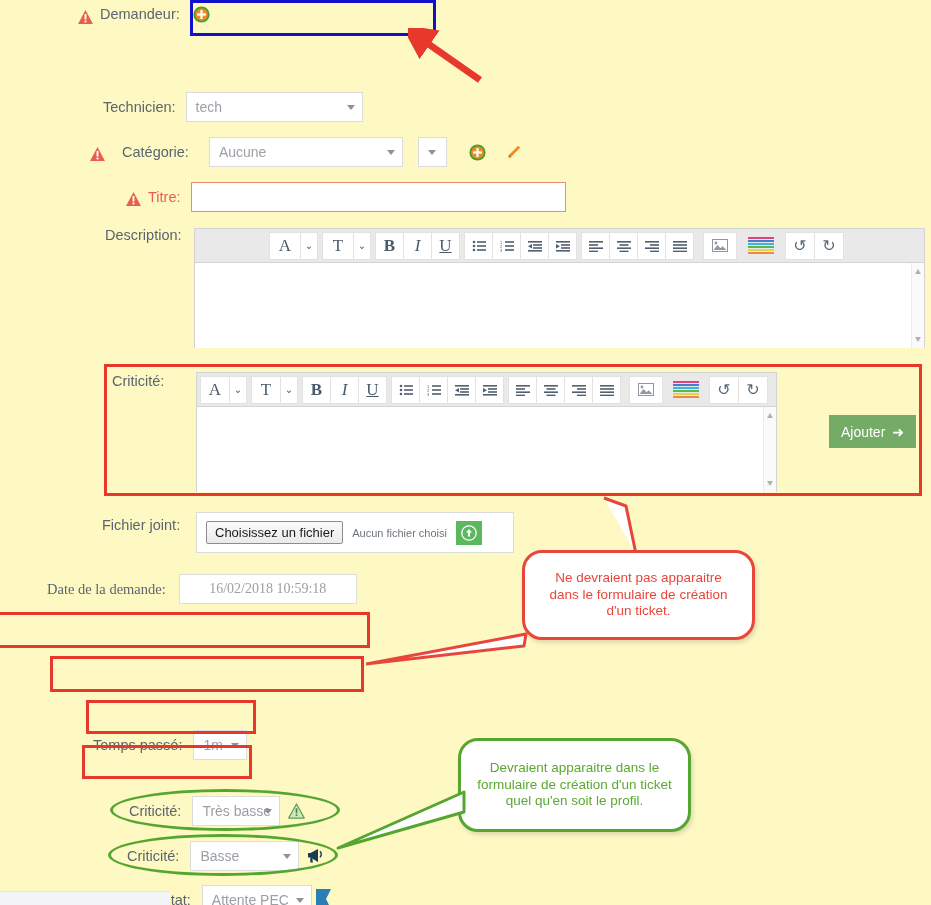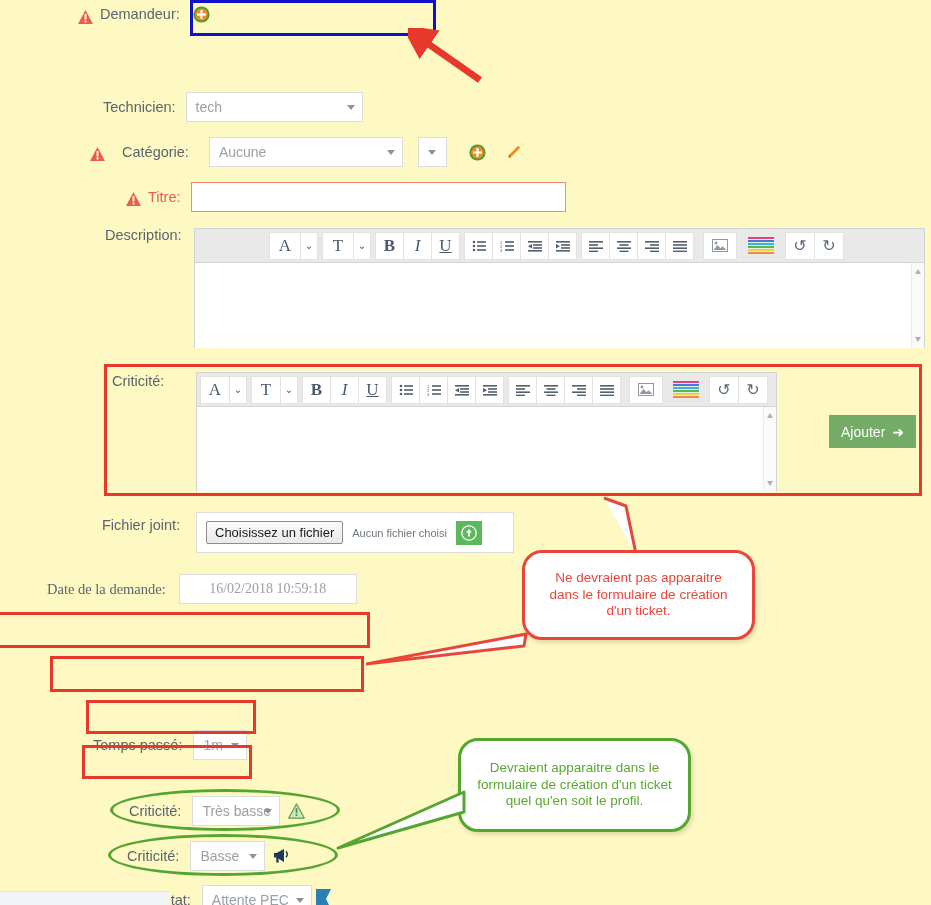--- a/index.html
+++ b/index.html
@@ -504,21 +504,21 @@
           <path d="M9 1 L17.3 16 H0.7 z" fill="#cfe6c4" stroke="#5e9e46" stroke-width="1.3" stroke-linejoin="round"></path>
           <rect x="8.1" y="5.6" width="1.8" height="5.4" fill="#4e8a38"></rect>
           <rect x="8.1" y="12" width="1.8" height="1.8" fill="#4e8a38"></rect>
         </svg>
     </span>
   </div>
   <div class="goval" style="left:110px; top:789px; width:230px; height:42px;"></div>
 
   <div class="row" style="left:127px; top:841px;">
     <span class="lbl">Criticité:</span>
-    <div class="sel" style="width:75px; margin-left:11px;">
+    <div class="sel" style="width:109px; margin-left:11px;">
       <span>Basse</span>
       <span class="caret"></span>
     </div>
     <span style="margin-left:7px;line-height:0;">
       <svg width="18" height="16" viewBox="0 0 18 16">
           <path d="M12 1 L4.5 5 H2 v4.5 h2.5 L12 14 z" fill="#1b3a55"></path>
           <path d="M4.3 9.6 L4.3 14.4 h2.6 L6.2 9.6 z" fill="#1b3a55"></path>
           <path d="M14 3.2 q2.6 2.8 0 6.2" fill="none" stroke="#1b3a55" stroke-width="1.4"></path>
         </svg>
     </span>

